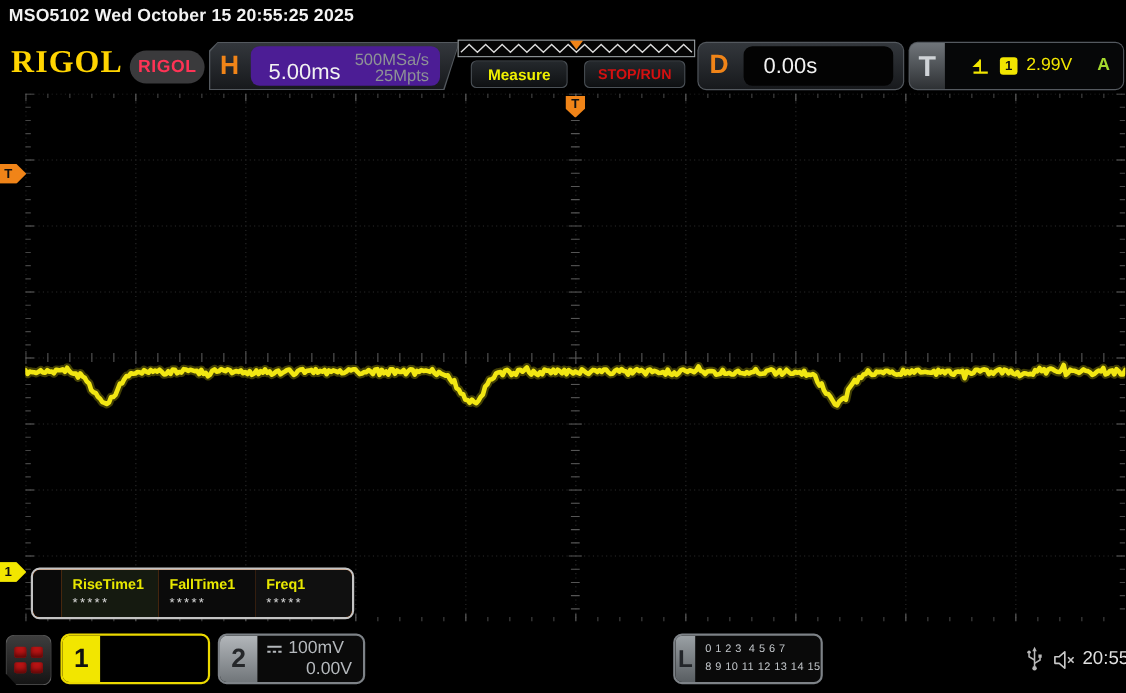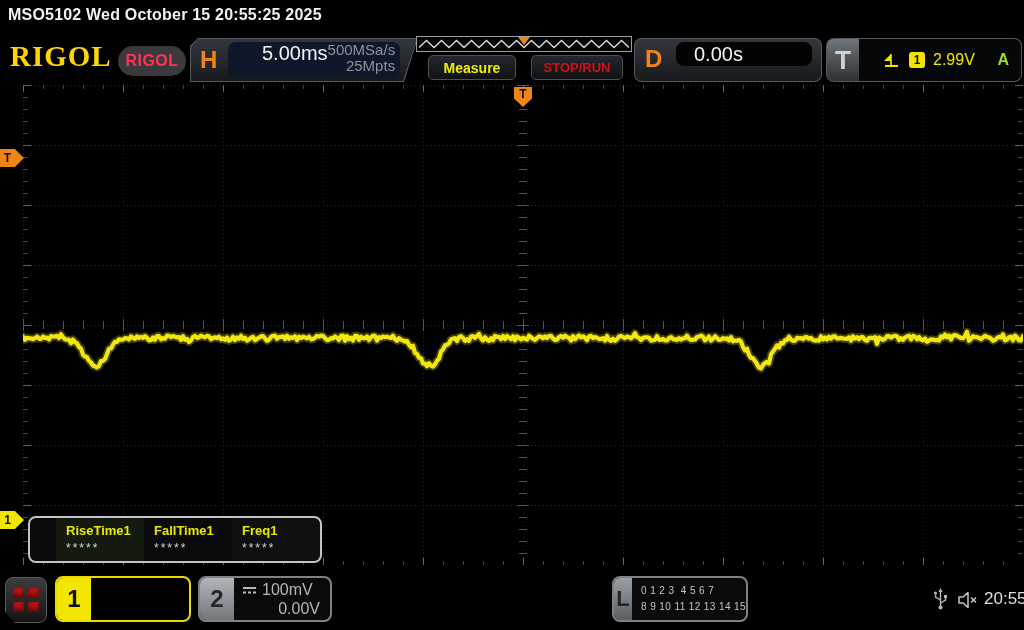--- a/index.html
+++ b/index.html
@@ -18,42 +18,42 @@
                 border-radius:16px; display:flex; align-items:center; justify-content:center;
                 color:#ff3355; font-weight:bold; font-size:16px; letter-spacing:.5px; }
 
   .group { background:#54595f; }
   .group-inner { position:absolute; inset:1px; background:linear-gradient(#33373c,#17191c); }
   #h-group { left:190px; top:38px; width:228px; height:44px;
              clip-path:polygon(8px 0,100% 0,calc(100% - 14px) 100%,0 100%,0 8px); }
   #h-group .group-inner { clip-path:polygon(7px 0,100% 0,calc(100% - 14px) 100%,0 100%,0 8px); }
   .big-letter { color:#f08418; font-size:24px; font-weight:bold; }
   #h-letter { left:10px; top:8px; }
-  #h-valuebox { left:38px; top:4px; width:172px; height:36px; background:#0f172a;
-                border-radius:8px; display:flex; align-items:flex-start;padding-left:18px; }
+  #h-valuebox { left:38px; top:4px; width:172px; height:36px; background:#4c1d95;
+                border-radius:8px; display:flex; align-items:flex-end; }
   #h-scale { color:#f2f2f2; font-size:20px; padding-left:16px; }
   #h-rates { margin-left:auto; padding-right:10px; text-align:right; color:#8e9296;
              font-size:15px; line-height:1.05; }
 
   #preview-strip { left:416px; top:36px; width:216px; height:16px; background:#050505;
                    border:1px solid #9aa0a4; }
   #preview-marker { left:518px; top:37px; width:0; height:0;
                     border-left:6px solid transparent; border-right:6px solid transparent;
                     border-top:8px solid #f08418; }
   .hdr-btn { height:25px; border-radius:5px; border:1px solid #4b5157;
              background:linear-gradient(#24282c,#0f1113);
              display:flex; align-items:center; justify-content:center;
              font-weight:bold; cursor:pointer; }
   #measure-btn { left:428px; top:55px; width:88px; color:#f0f000; font-size:14px; }
   #stoprun-btn { left:531px; top:55px; width:92px; color:#d41010; font-size:13px; }
 
   #d-group { left:634px; top:38px; width:188px; height:44px; border-radius:8px; }
   #d-group .group-inner { border-radius:7px; }
   #d-letter { left:11px; top:7px; }
-  #d-valuebox { left:42px; top:4px; width:136px; height:24px; background:#030303;
+  #d-valuebox { left:42px; top:4px; width:136px; height:36px; background:#030303;
                 border-radius:8px; display:flex; align-items:center; }
   #d-value { color:#f2f2f2; font-size:20px; padding-left:18px; }
 
   #t-group { left:826px; top:38px; width:196px; height:44px; border-radius:8px 8px 8px 8px; }
   #t-tab { position:absolute; left:1px; top:1px; bottom:1px; width:32px;
            background:linear-gradient(#70757a,#2e3134); border-radius:7px 0 0 7px;
            display:flex; align-items:center; justify-content:center;
            color:#cfd3d7; font-size:26px; font-weight:bold; }
   #t-body { position:absolute; left:33px; top:1px; right:1px; bottom:1px; background:#060708;
             border-radius:0 7px 7px 0; display:flex; align-items:center; gap:8px; padding-left:22px; }

